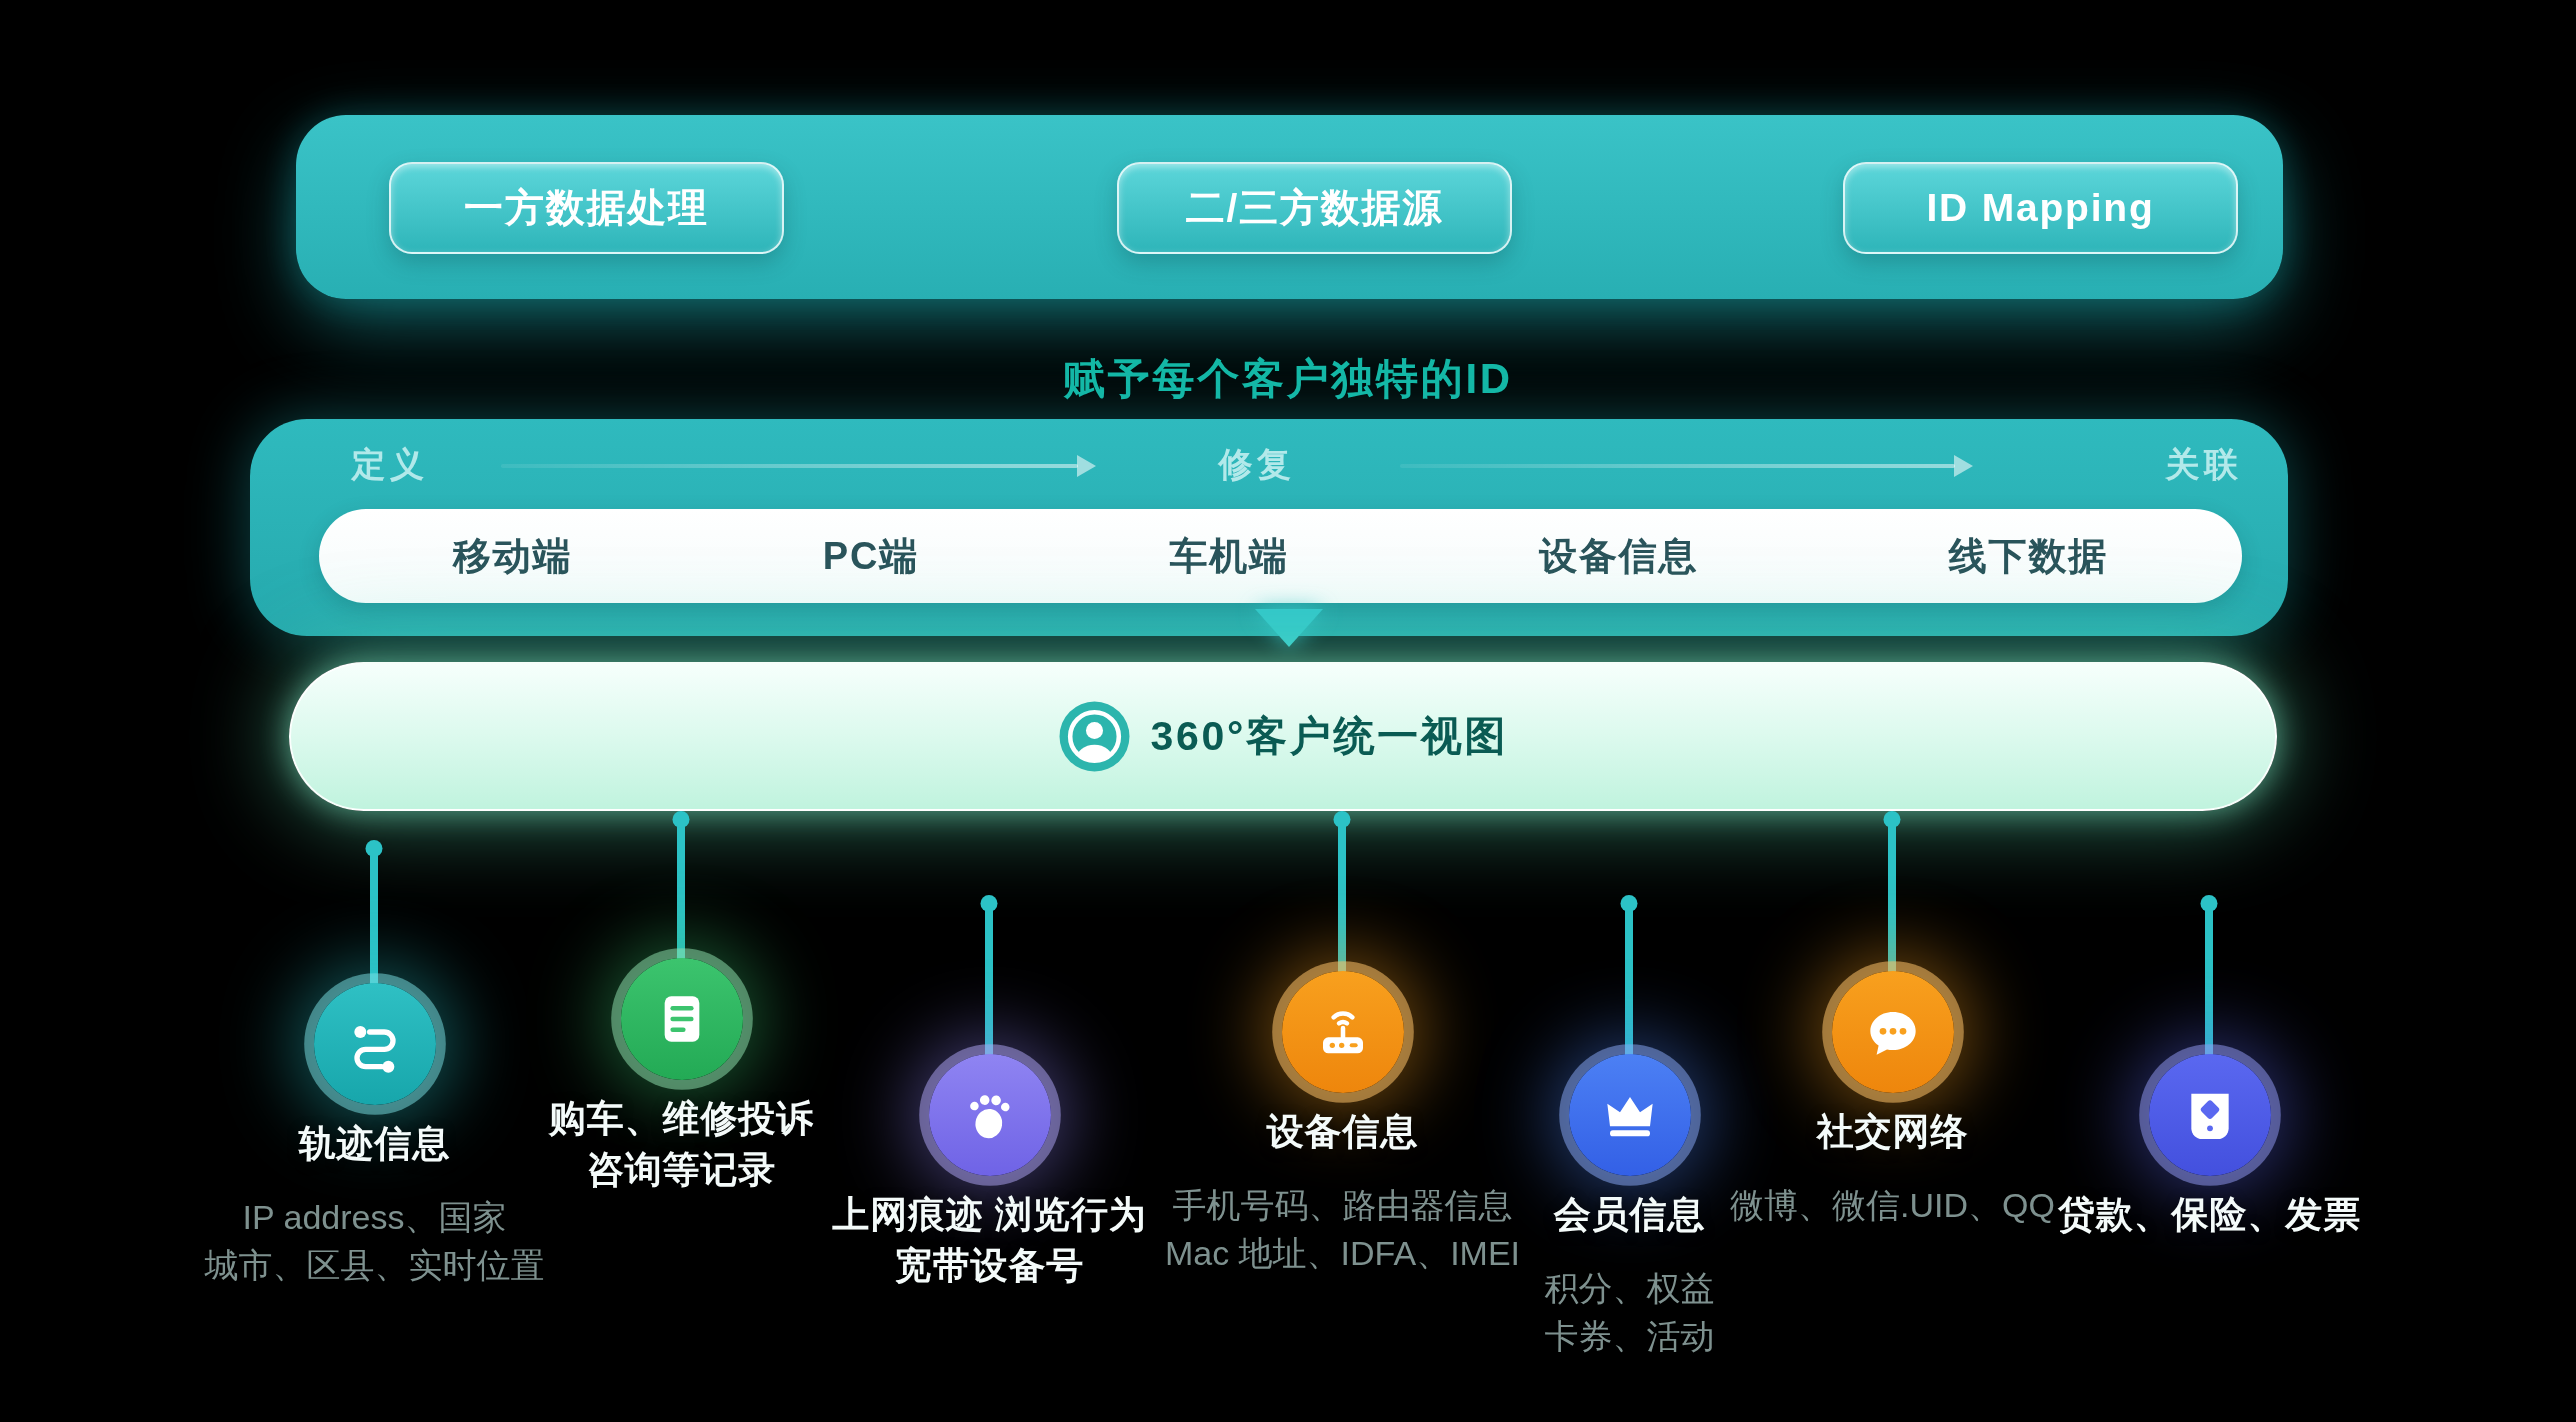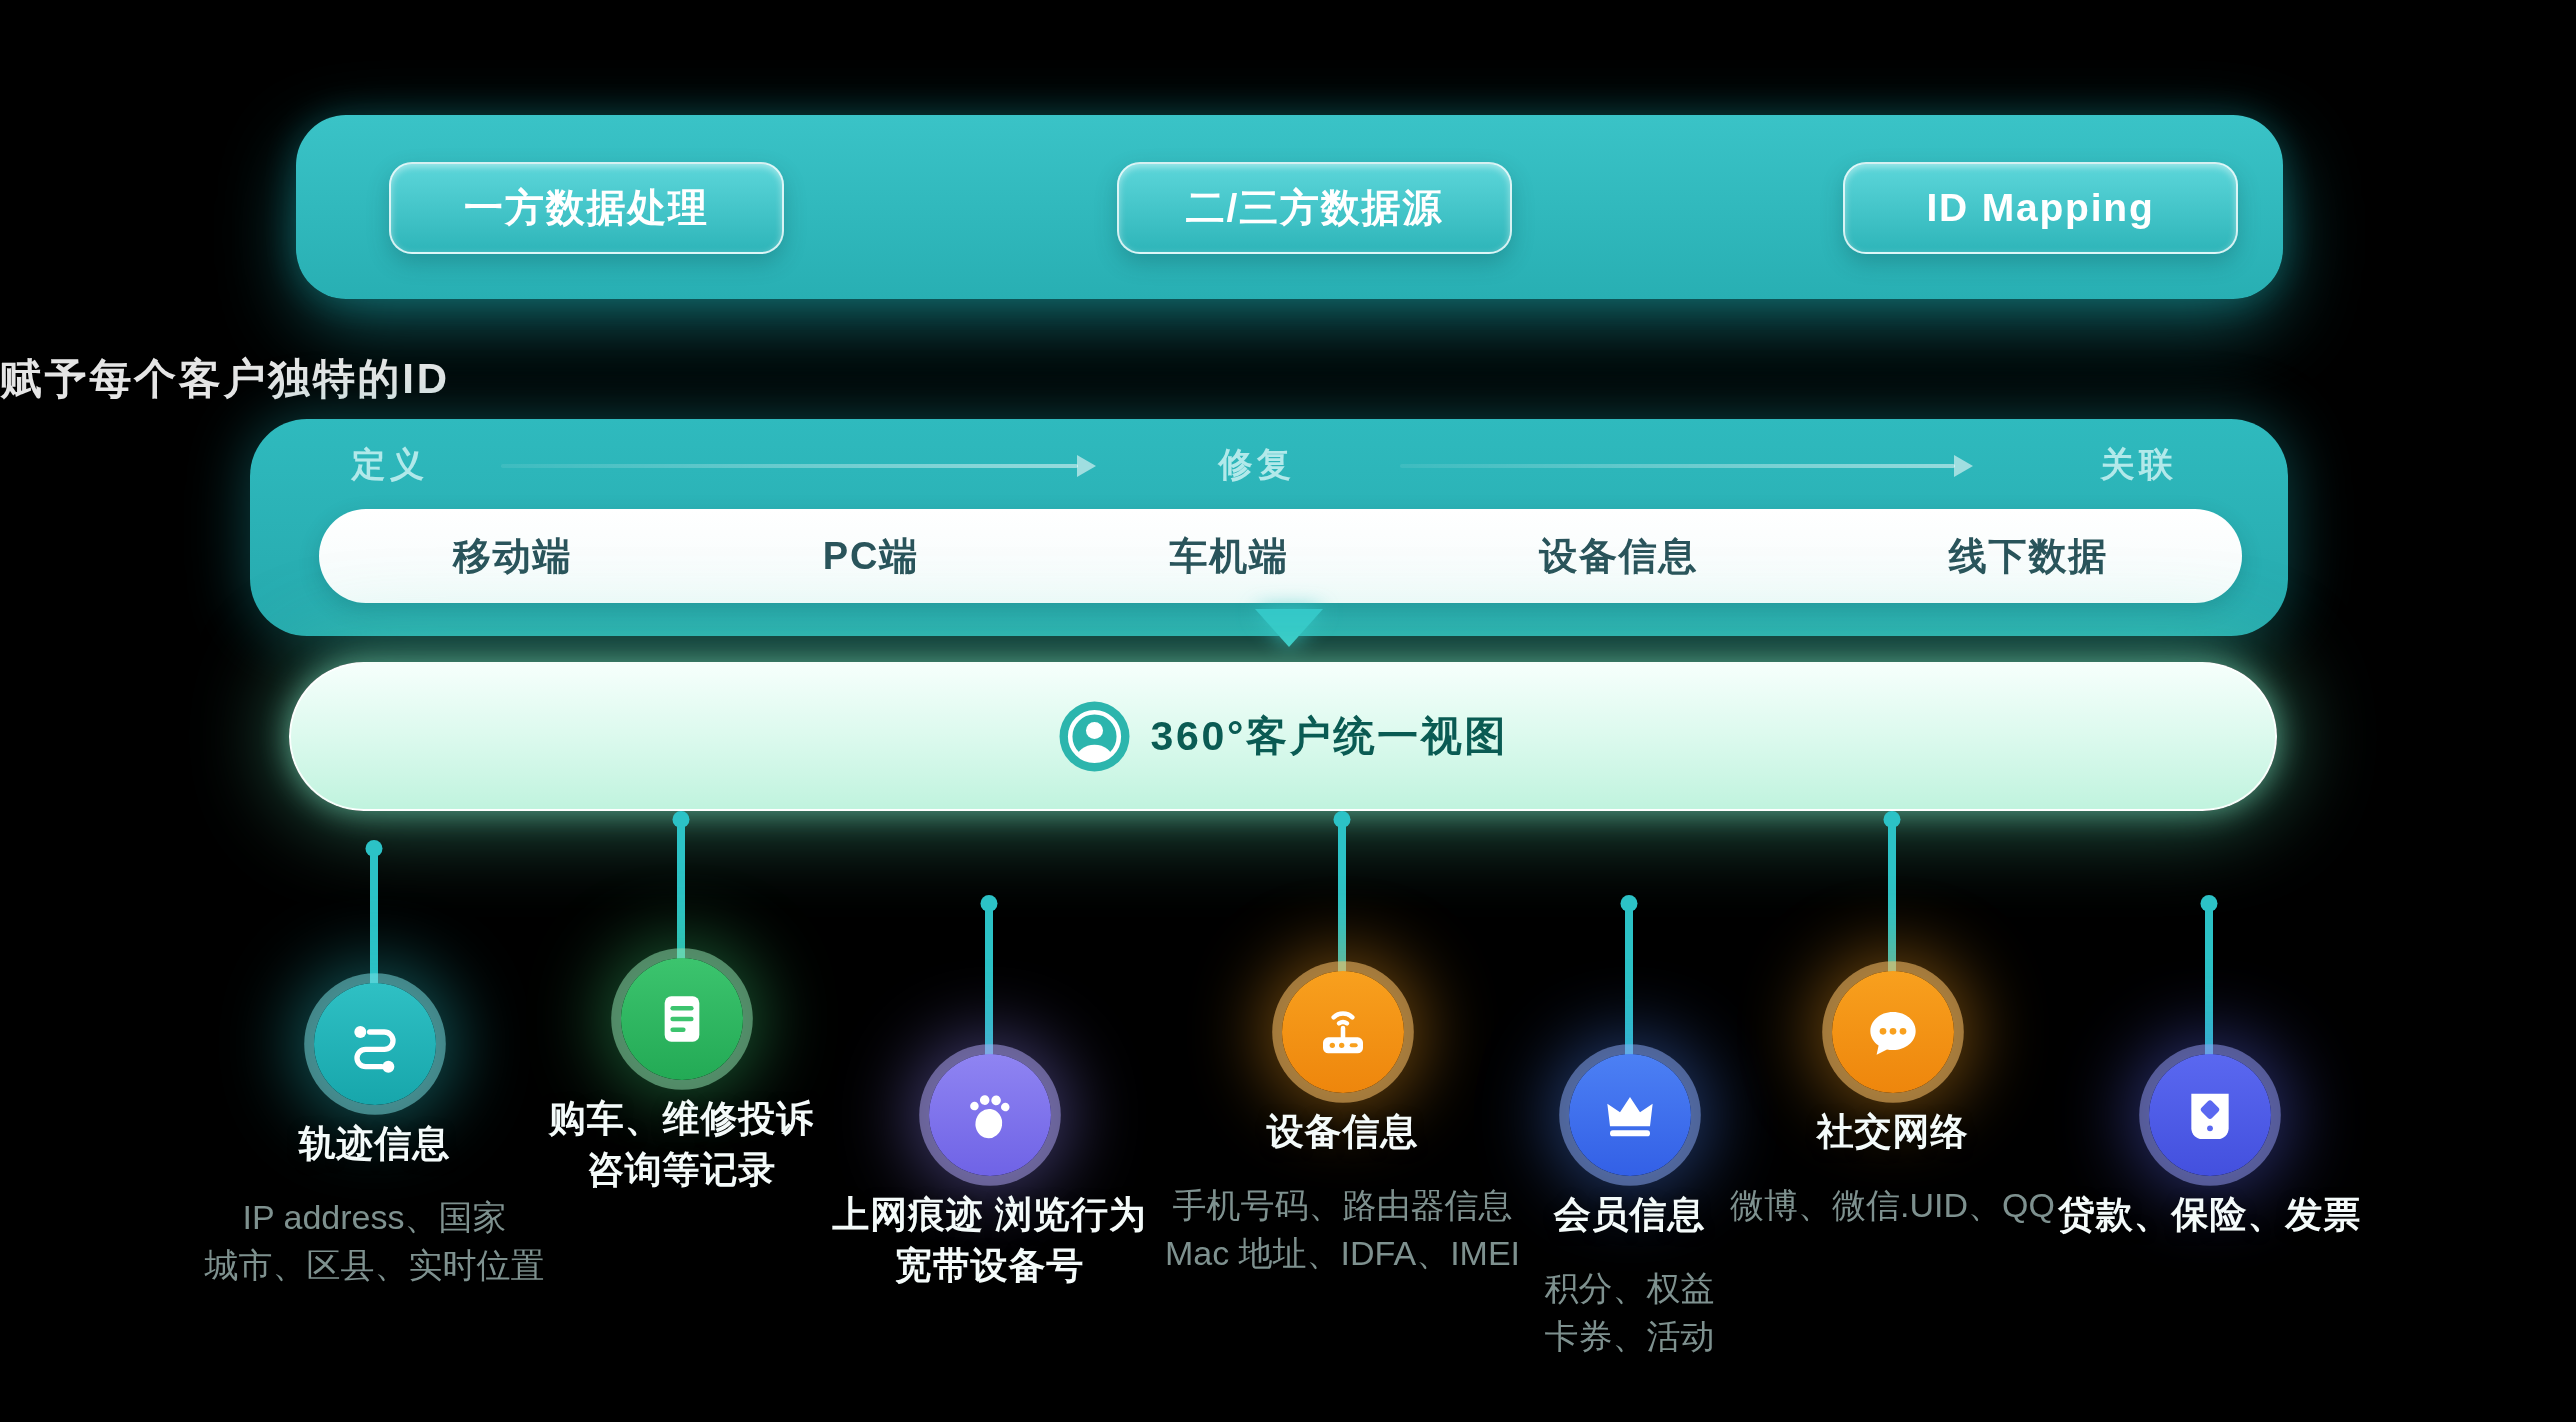--- a/index.html
+++ b/index.html
@@ -20,21 +20,21 @@
     border-radius:23px;
     background:linear-gradient(180deg,#5cd6da 0%,#2eb5b9 100%);
     border:2.7px solid rgba(255,255,255,0.8);
     box-shadow:0 9px 21.5px rgba(10,60,62,0.25), inset 0 2.7px 7.2px rgba(255,255,255,0.45);
     color:#fff; font-size:39px; font-weight:700; letter-spacing:1.8px;
     display:flex; align-items:center; justify-content:center; cursor:pointer;margin-left:24px;
   }
   
   .headline {
     position:absolute; left:0; top:351px; width:100%;
-    color:#e5e5e5; font-size:42px; font-weight:700; letter-spacing:2.7px;
+    text-align:center; color:#14b8a6; font-size:42px; font-weight:700; letter-spacing:2.7px;
   }
   
   .pipeline {
     position:absolute; left:250px; top:419px; width:2038px; height:217px;
     border-radius:57px;
     background:linear-gradient(180deg,#2fbabe 0%,#26a9ad 100%);
     box-shadow:0 0 63px rgba(32,185,190,0.4);
   }
   .stage {
     position:absolute; top:23px; transform:translateX(-50%);
@@ -112,21 +112,21 @@
     <div class="top-btn" style="left:1523px;">ID Mapping</div>
   </div>
 
   <div class="headline">赋予每个客户独特的ID</div>
 
   <div class="pipeline">
     <div class="stage" style="left:140px;">定义</div>
     <div class="stage-arrow" style="left:251px; width:577px;"></div>
     <div class="stage" style="left:1007px;">修复</div>
     <div class="stage-arrow" style="left:1150px; width:555px;"></div>
-    <div class="stage" style="left:1889px;">关联</div>
+    <div class="stage" style="left:1954px;">关联</div>
 
     <div class="channels">
       <div class="channel">移动端</div>
       <div class="channel">PC端</div>
       <div class="channel">车机端</div>
       <div class="channel">设备信息</div>
       <div class="channel">线下数据</div>
     </div>
 
     <div class="pointer"></div>

